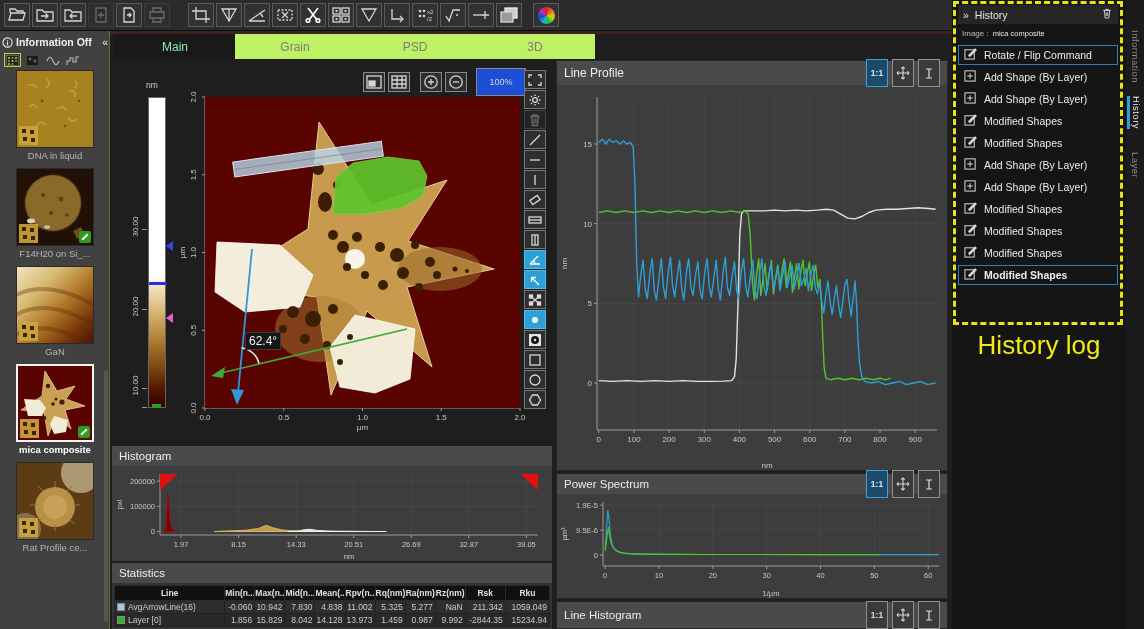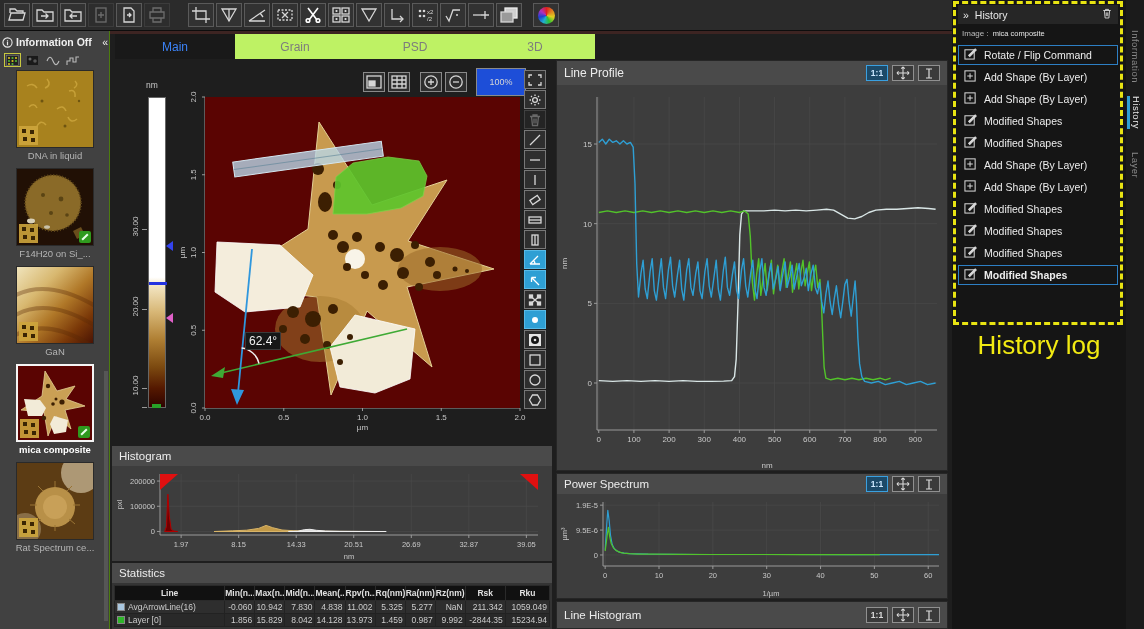--- a/index.html
+++ b/index.html
@@ -27,25 +27,25 @@
   .badge { position:absolute; left:2px; bottom:2px; width:19px; height:19px; background:rgba(205,165,60,.9);
            background-image:radial-gradient(circle 2.2px at 5px 5px,#3a2503 99%,transparent),radial-gradient(circle 2.2px at 13px 6px,#3a2503 99%,transparent),radial-gradient(circle 2.2px at 6px 13px,#3a2503 99%,transparent),radial-gradient(circle 2.2px at 14px 14px,#3a2503 99%,transparent); }
   .editbadge { position:absolute; right:2px; bottom:2px; width:12px; height:12px; background:#2f9a1e; border-radius:2px; }
   .editbadge:after { content:""; position:absolute; left:2px; top:5px; width:8px; height:2px; background:#eaffea; transform:rotate(-45deg); }
   #sb-scroll { position:absolute; right:1px; top:340px; width:4px; height:250px; background:#565656; }
 
   
   #main { left:110px; top:31px; width:842px; height:598px; background:#1e1e1e; }
   #maroon { left:0; top:0; width:842px; height:3px; background:#3d2422; position:absolute; }
   .tab { position:absolute; top:3px; height:25px; width:120px; display:flex; align-items:center; justify-content:center; font-size:12px; color:#7d7d7d; background:#bef264; }
-  .tab.active { background:#191919; color:#3b82f6; }
+  .tab.active { background:#191919; color:#86efac; }
 
   .panel-header { height:20px; background:#4a4a4a; display:flex; align-items:center; padding:0 7px; color:#ececec; font-size:11.5px; }
   .ph-icons { margin-left:auto; display:flex; gap:4px; }
-  .ph-icon { width:22px; height:16px; border:1px solid #909090; background:#3a3a3a; display:flex; align-items:center; justify-content:center; color:#dcdcdc; font-size:8.5px; font-weight:bold; }
+  .ph-icon { width:22px; height:28px; border:1px solid #909090; background:#3a3a3a; display:flex; align-items:center; justify-content:center; color:#dcdcdc; font-size:8.5px; font-weight:bold; }
   .ph-icon.active { border-color:#3aa0e0; background:#1d4push?; background:#1d4a68; color:#cfe9ff; }
   .ph-icon svg { stroke:#dcdcdc; fill:none; stroke-width:1.2; }
 
   
   #imgpanel { left:2px; top:29px; width:440px; height:386px; position:absolute; }
   #nm-label { position:absolute; left:34px; top:20px; font-size:8.5px; color:#c8c8c8; }
   #colorbar { position:absolute; left:36px; top:37px; width:18px; height:311px; border:1px solid #666;
     background:linear-gradient(#ffffff 0%,#ffffff 58%,#f2e4c0 61%,#d8b878 69%,#b08034 78%,#7c4a10 87%,#541800 94%,#2e0300 100%); }
   .cb-lab { position:absolute; left:8px; width:30px; font-size:8px; color:#c8c8c8; transform:rotate(-90deg); text-align:center; }
   .cb-tick { position:absolute; left:30px; width:5px; height:1px; background:#999; }
@@ -329,21 +329,21 @@
     <div class="img"><svg width="76" height="76" viewBox="0 0 76 76">
           <rect width="76" height="76" fill="#5c3c14"></rect>
           <circle cx="64" cy="10" r="20" fill="rgba(240,228,196,.55)"></circle>
           <circle cx="8" cy="66" r="16" fill="rgba(240,228,196,.3)"></circle>
           <circle cx="38" cy="44" r="20" fill="#b89048"></circle>
           <g stroke="#9a7434" stroke-width="1">
             <path d="M38 24 v-6 M50 28 l5 -5 M56 42 h7 M52 56 l6 5 M38 62 v6 M24 56 l-6 6 M20 42 h-7 M26 28 l-5 -5"></path>
           </g>
           <circle cx="38" cy="44" r="12" fill="#c8a058"></circle>
         </svg><div class="badge"></div></div>
-    <div class="cap">Rat Spectrum ce...</div>
+    <div class="cap">Rat Profile ce...</div>
   </div>
   <div id="sb-scroll"></div>
 </div>
 
 <div id="main" class="abs">
   <div id="maroon"></div>
   <div class="tab active" style="left:5px">
       <span>Main</span>
     </div>
   <div class="tab" style="left:125px">

